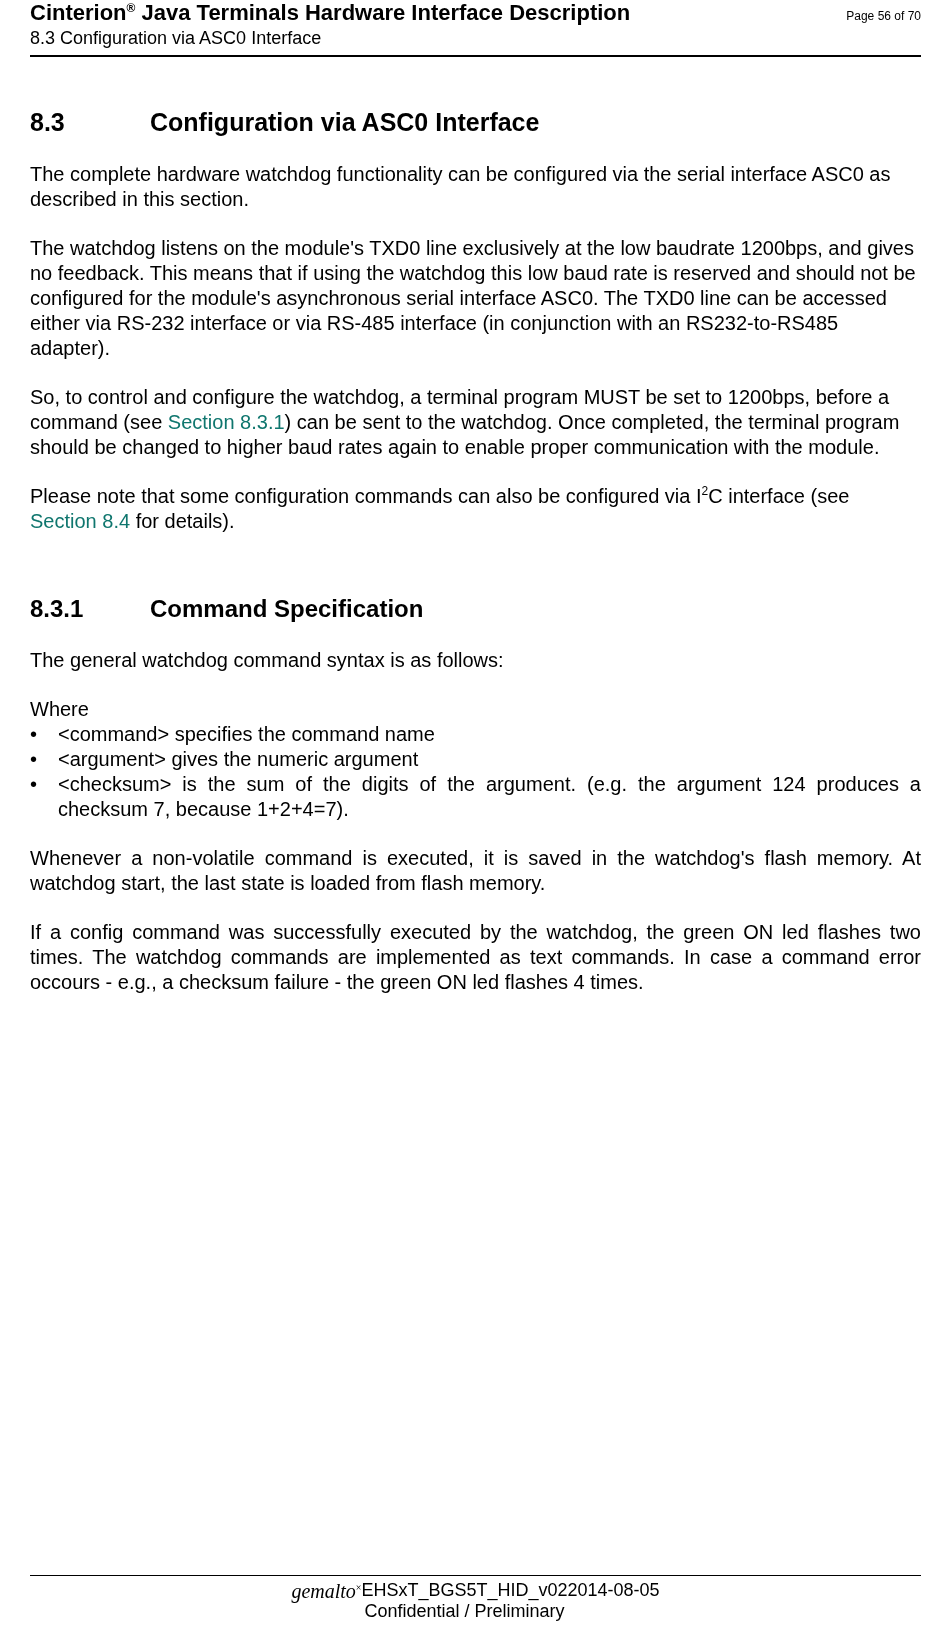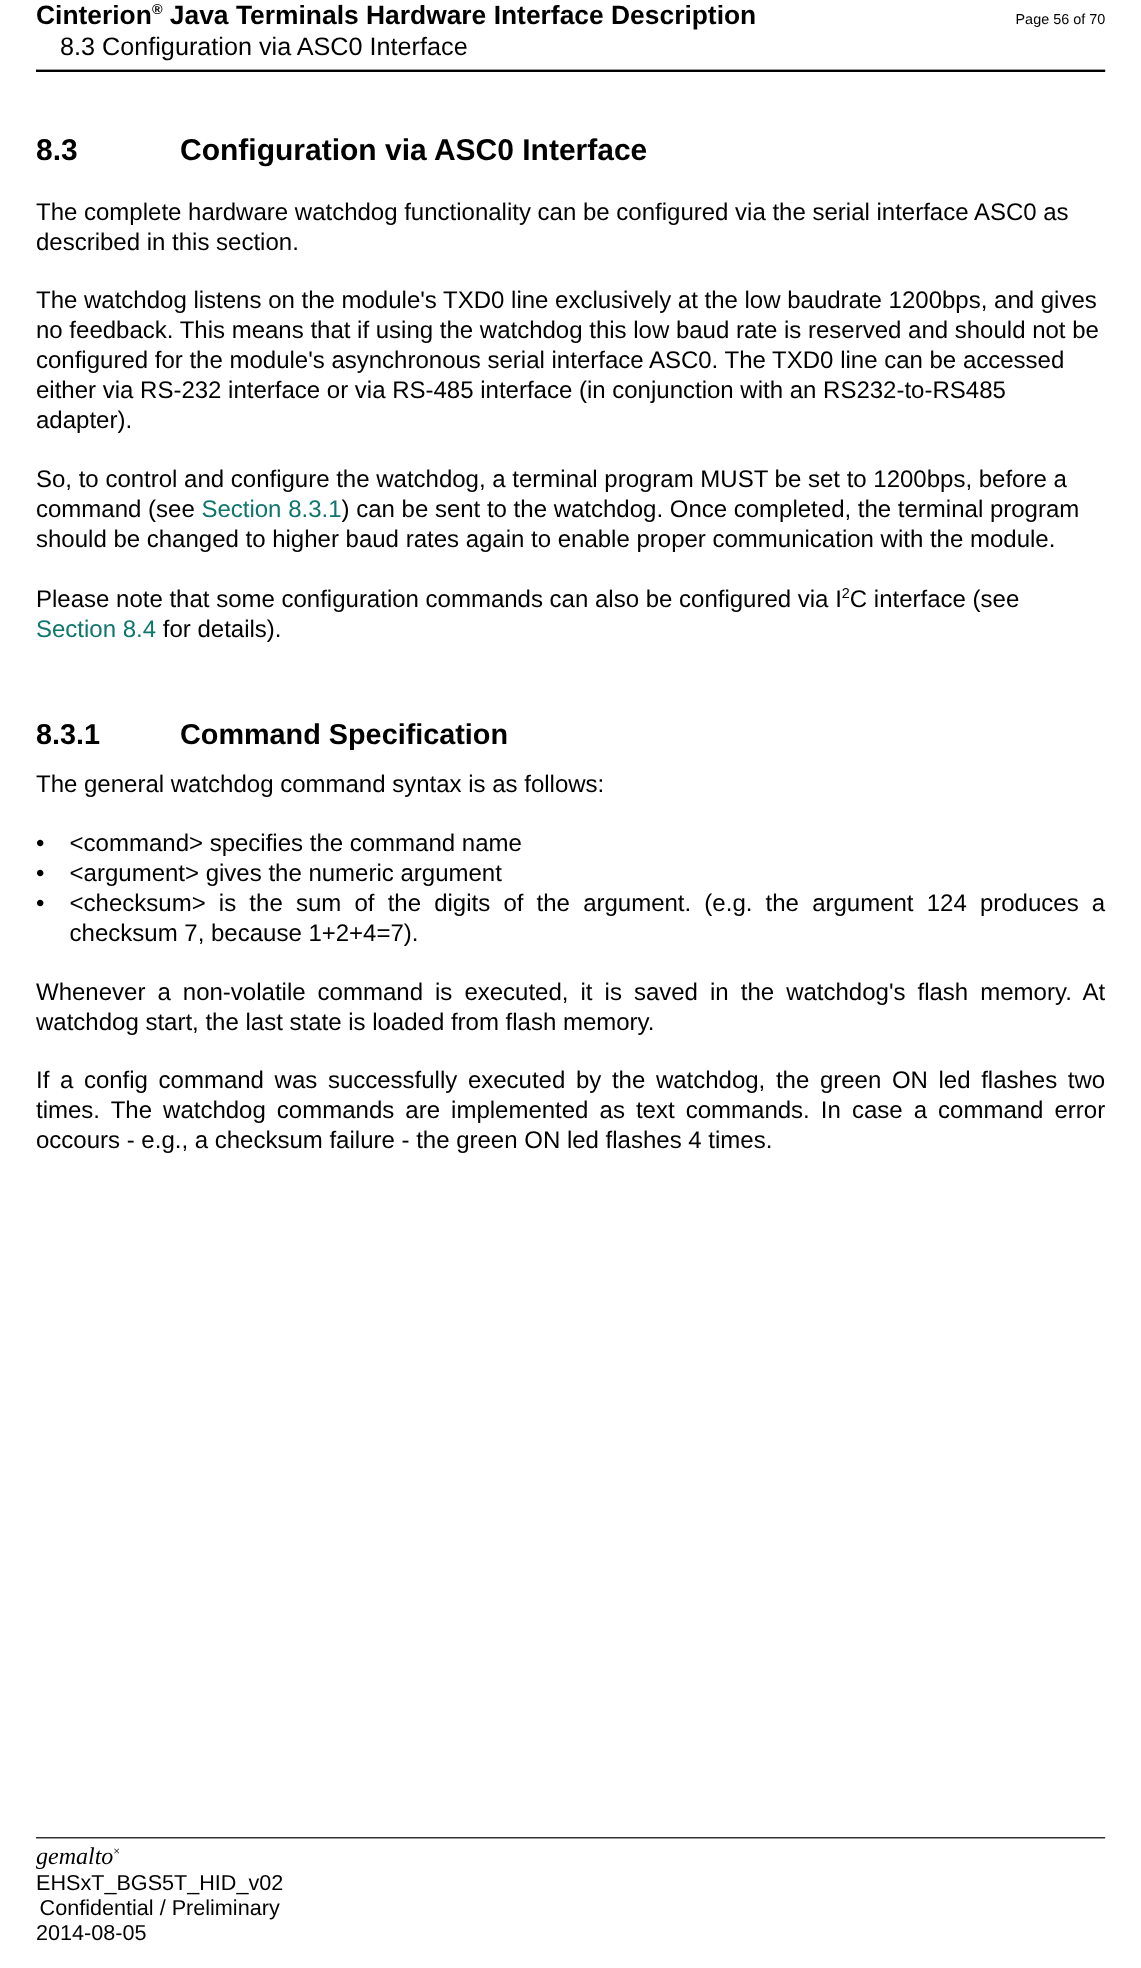--- a/index.html
+++ b/index.html
@@ -3,39 +3,39 @@
 <meta charset="utf-8">
 <style>
   * { box-sizing: border-box; margin: 0; padding: 0; }
   html, body { width: 951px; height: 1640px; background: #fff; font-family: Arial, Helvetica, sans-serif; color: #000; }
   .page { position: relative; width: 951px; height: 1640px; padding: 0 30px; }
   .header { }
   .header-row1 { display: flex; justify-content: space-between; align-items: baseline; }
   .doc-title { font-size: 22px; font-weight: bold; }
   .doc-title sup { font-size: 12px; vertical-align: super; }
   .page-num { font-size: 12px; }
-  .header-row2 { font-size: 21px; margin-top: 2px; margin-left: 20px; }
+  .header-row2 { font-size: 18px; margin-top: 2px; }
   .hr { border: none; border-top: 2px solid #000; margin-top: 6px; }
   .content { padding-top: 50px; font-size: 20px; line-height: 1.25; }
   h2.sec { font-size: 25px; font-weight: bold; margin-bottom: 24px; display: flex; }
   h2.sec .num { width: 120px; display: inline-block; }
-  h3.sub { font-size: 24px; font-weight: bold; margin-top: 60px; margin-bottom: 14px; display: flex; }
+  h3.sub { font-size: 24px; font-weight: bold; margin-top: 60px; margin-bottom: 24px; display: flex; }
   h3.sub .num { width: 120px; display: inline-block; }
   p { margin-bottom: 0; }
   .para { margin-bottom: 24px; }
   .para:last-child { margin-bottom: 0; }
   .link { color: #0f766e; }
   .sup2 { font-size: 12px; vertical-align: super; }
   ul.bullets { list-style: none; padding-left: 0; margin-bottom: 24px; }
   ul.bullets li { display: flex; align-items: flex-start; }
   ul.bullets li .dot { width: 28px; flex-shrink: 0; }
   ul.bullets li .txt { flex: 1; text-align: justify; }
   .footer { position: absolute; left: 30px; right: 30px; bottom: 18px; }
   .footer-line { border: none; border-top: 1px solid #000; margin-bottom: 4px; }
-  .footer-row { display: flex; justify-content: center; align-items: flex-start; font-size: 18px; flex-direction: column; }
+  .footer-row { display: flex; justify-content: center; align-items: flex-start; font-size: 18px; }
   .footer-left { font-family: 'Times New Roman', serif; }
   .footer-left .g1 { font-style: italic; font-size: 20px; }
   .footer-left .g2 { font-size: 10px; vertical-align: super; }
   .footer-center { text-align: center; }
   .inline-block { display:inline; }
   .justify { text-align: justify; }
 </style>
 </head>
 <body>
 
@@ -72,20 +72,21 @@
     </p>
 
     <h3 class="sub">
       <span class="num">8.3.1</span>
       <span>Command Specification</span>
     </h3>
 
     <p class="para">The general watchdog command syntax is as follows:</p>
 
 
+    <p>Where</p>
     <ul class="bullets">
       <li>
           <span class="dot">•</span>
           <span class="txt">&lt;command&gt; specifies the command name</span>
         </li>
       <li>
           <span class="dot">•</span>
           <span class="txt">&lt;argument&gt; gives the numeric argument</span>
         </li>
       <li>

